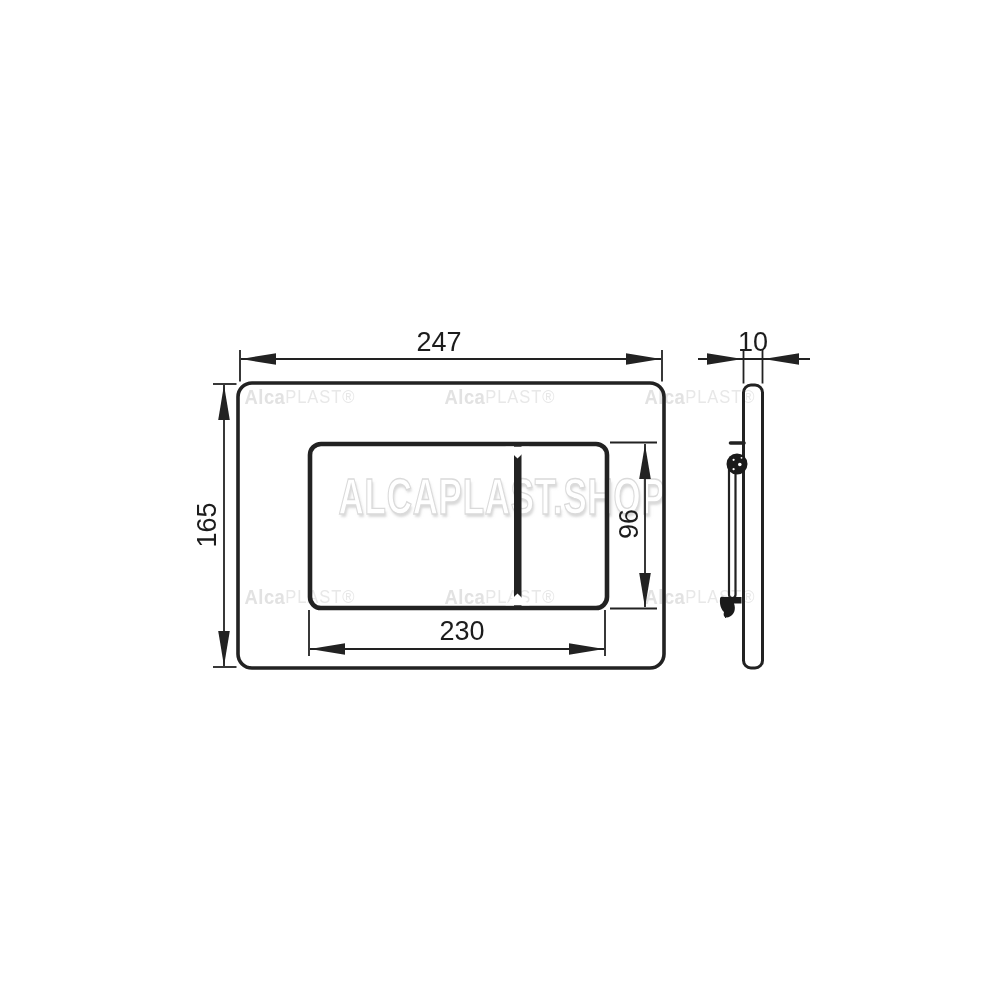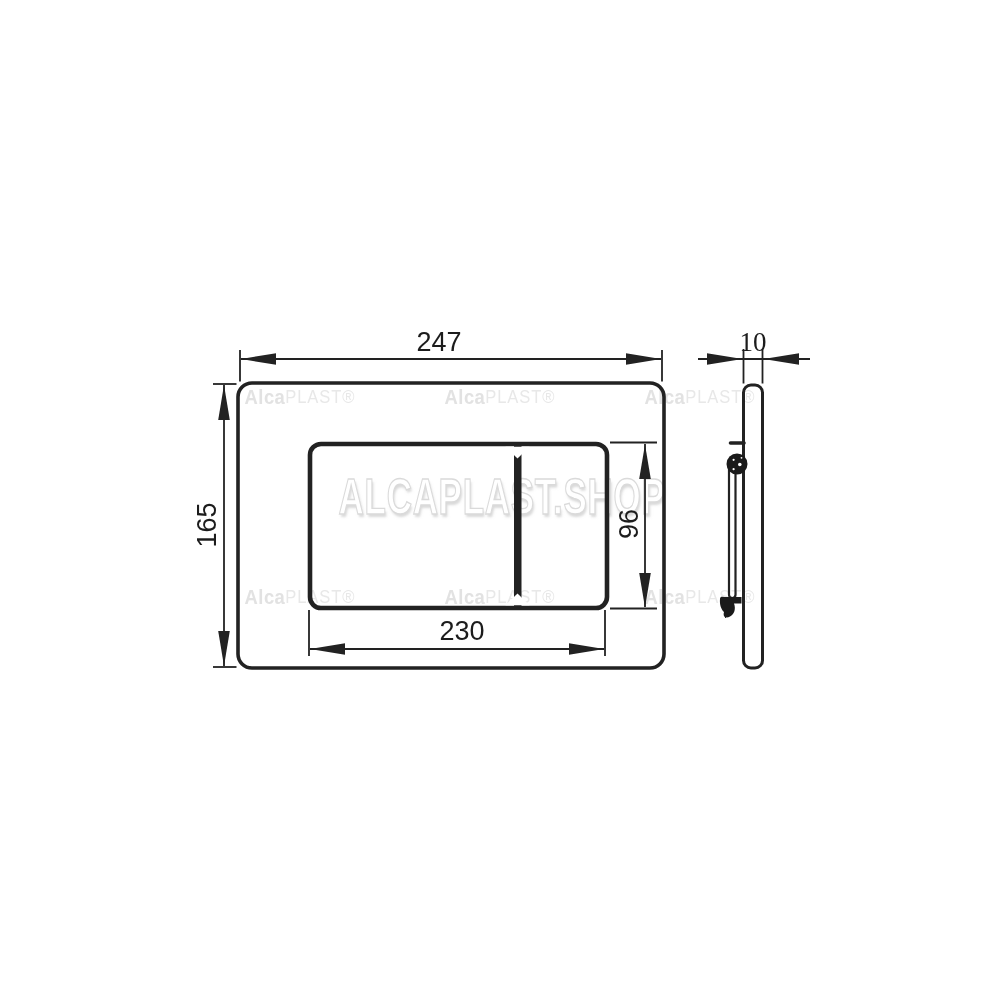--- a/index.html
+++ b/index.html
@@ -29,21 +29,21 @@
   #svgwrap { position:absolute; left:0; top:0; width:1000px; height:1000px; }
   
   .dim-label {
     position:absolute; font-size:27px; line-height:28px; color:#1c1c1c;
     text-align:center; white-space:nowrap;
   }
   #d247 { left:374px; top:328px; width:130px; }
   #d165 { left:142px; top:511px; width:130px; transform:rotate(-90deg); }
   #d174 { left:397px; top:617px; width:130px; }
   #d96  { left:564px; top:510px; width:130px; transform:rotate(-90deg); }
-  #d10  { left:703px; top:328px; width:100px;font-family:Liberation Serif, serif; }
+  #d10  { left:703px; top:328px; width:100px; }
 </style>
 </head>
 <body>
 
 <div id="stage">
 
   <div class="wm-tile r1 c1">
       <span class="wma">Alca</span>
       <span class="wmp">PLAST®</span>
     </div>

